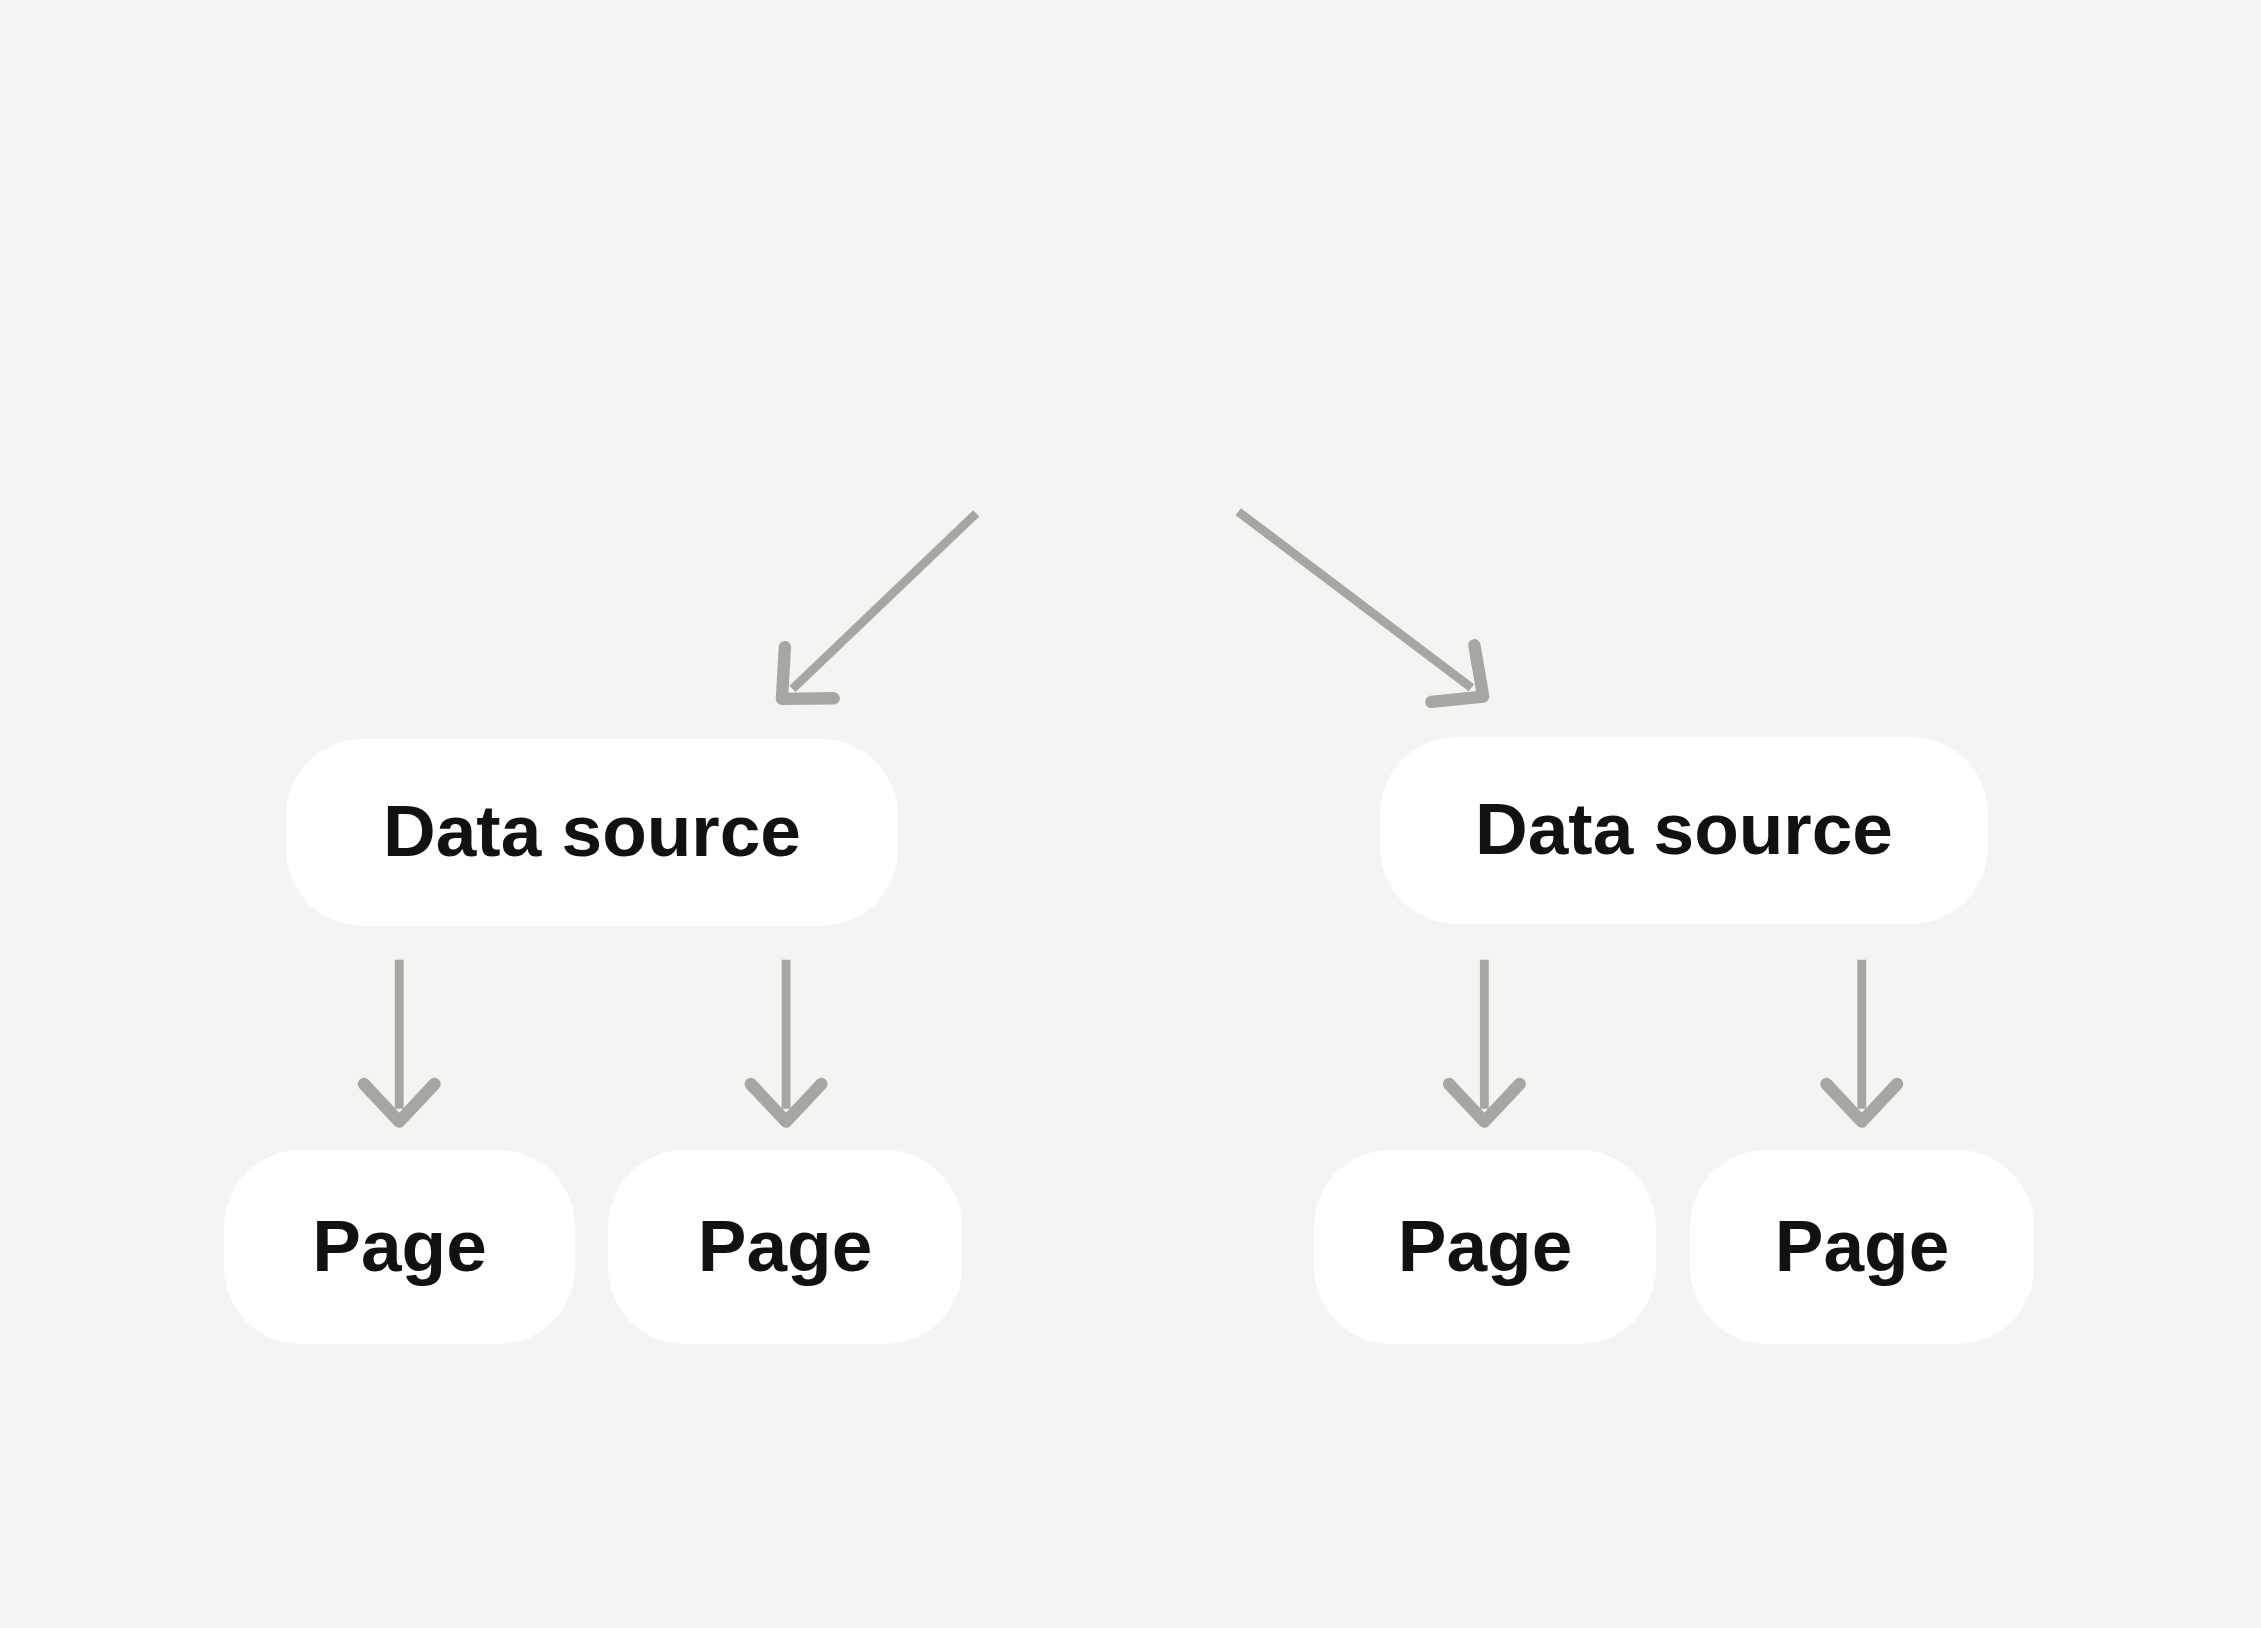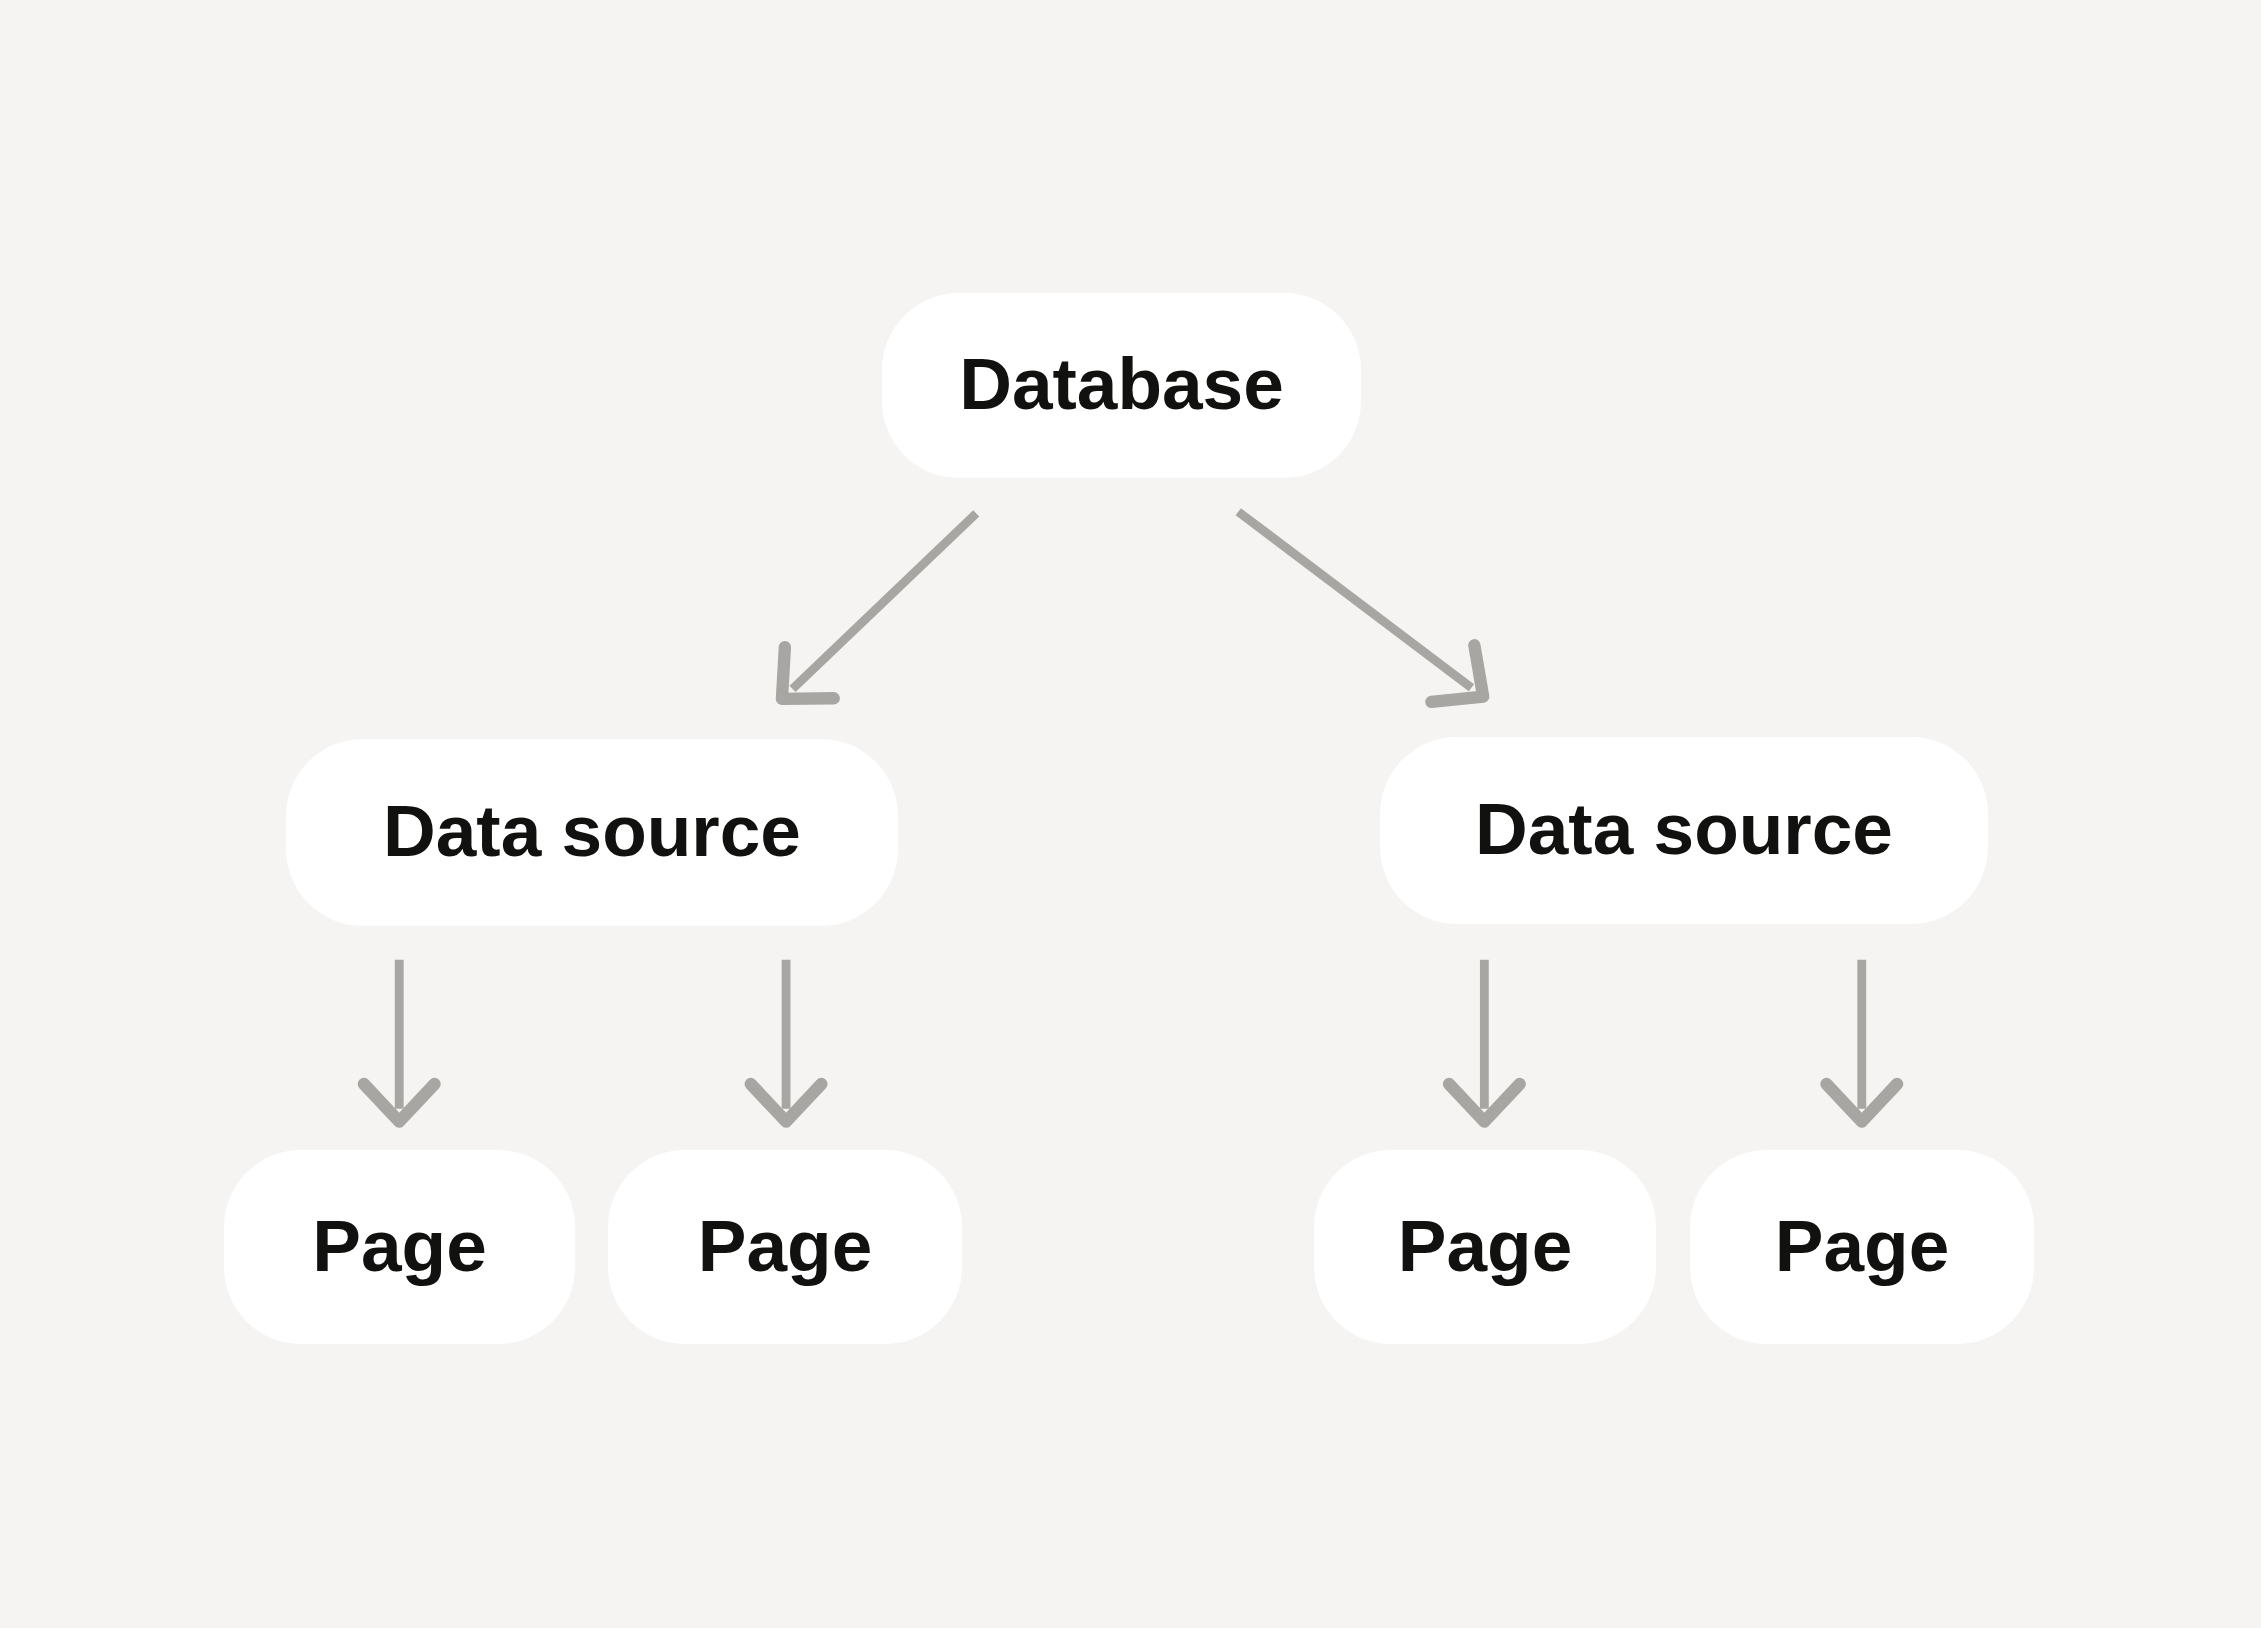--- a/index.html
+++ b/index.html
@@ -91,23 +91,20 @@
       <path class="arrow-shaft" d="M 2521 1630 L 2521 1883"></path>
       <path class="arrow-head" d="M 2461 1841 L 2521 1905 L 2581 1841"></path>
     </g>
 
     <g>
       <path class="arrow-shaft" d="M 3162 1630 L 3162 1883"></path>
       <path class="arrow-head" d="M 3102 1841 L 3162 1905 L 3222 1841"></path>
     </g>
   </svg>
 
-  <div class="node n-db">
-    <span class="label">Database</span>
-  </div>
 
   <div class="node n-dsl">
     <span class="label">Data source</span>
   </div>
 
   <div class="node n-dsr">
     <span class="label">Data source</span>
   </div>
 
   <div class="node n-p1">

